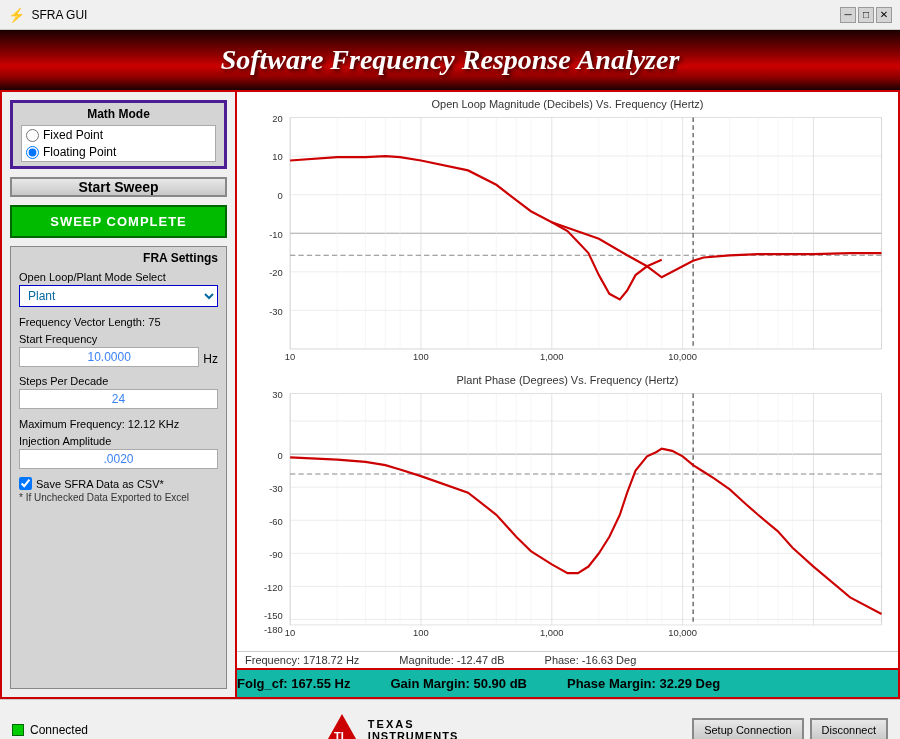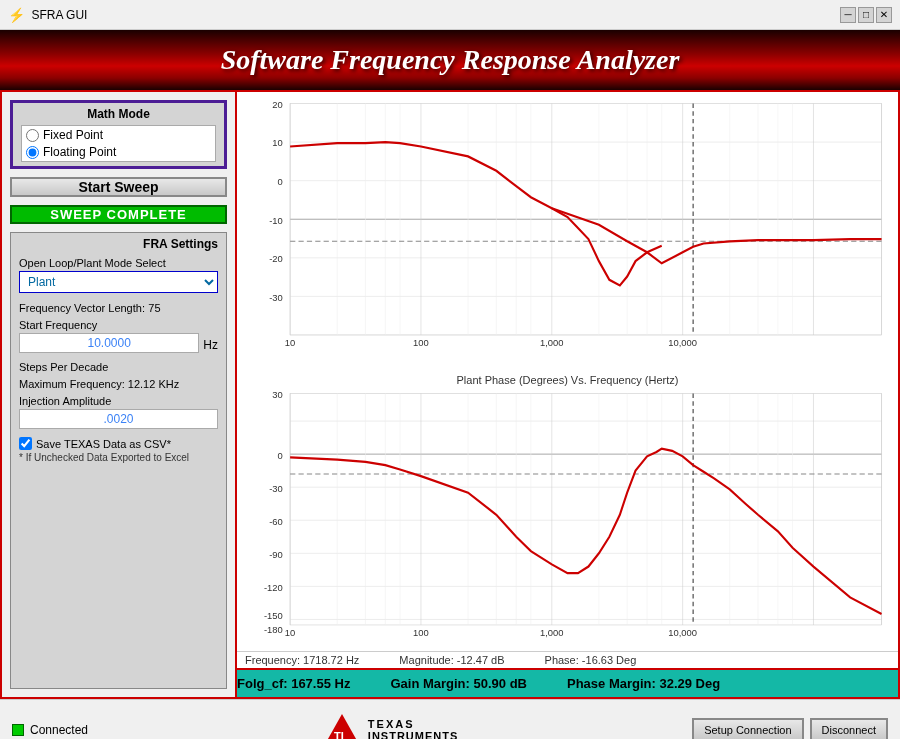--- a/index.html
+++ b/index.html
@@ -69,21 +69,21 @@
       border: 2px solid #888;
       padding: 0;
       text-align: center;
       font-size: 14px;
       font-weight: bold;
       cursor: pointer;
     }
     .sweep-complete-btn {
       background: #00bb00;
       border: 2px solid #006600;
-      padding: 0;
+      padding: 7px;
       text-align: center;
       font-size: 13px;
       font-weight: bold;
       color: white;
       letter-spacing: 1px;
     }
 
     
     .fra-settings {
       border: 1px solid #888;
@@ -263,43 +263,45 @@
       <div class="fra-row">
         <div class="fra-label">Start Frequency</div>
         <div class="fra-input-row">
           <input class="fra-input" style="flex: 1 1 0%;" type="text" value="10.0000">
           <span>Hz</span>
         </div>
       </div>
 
       <div class="fra-row">
         <div class="fra-label">Steps Per Decade</div>
+        <input class="fra-input" type="text" value="24" style="">
       </div>
 
       <div class="fra-row">
         <span class="fra-label">Maximum Frequency: 12.12 KHz</span>
       </div>
 
       <div class="fra-row">
         <div class="fra-label">Injection Amplitude</div>
         <input class="fra-input" type="text" value=".0020" style="">
       </div>
 
       <div class="checkbox-row">
         <input type="checkbox" checked="" style="">
-        <span>Save TEXAS Data as CSV*</span>
+        <span>Save SFRA Data as CSV*</span>
       </div>
       <div class="small-note">* If Unchecked Data Exported to Excel</div>
     </div>
   </div>
 
   <div class="right-panel">
     <div class="charts-area">
 
       <div class="chart-container">
+        <div class="chart-title">Open Loop Magnitude (Decibels) Vs. Frequency (Hertz)</div>
         <svg class="chart-svg" viewBox="0 0 620 230" preserveAspectRatio="none">
 
           <rect x="45" y="5" width="565" height="210" fill="white" stroke="#ccc" stroke-width="0.5"></rect>
 
           <line x1="45" y1="5" x2="610" y2="5" stroke="#ddd" stroke-width="0.5"></line>
           <line x1="45" y1="40" x2="610" y2="40" stroke="#ddd" stroke-width="0.5"></line>
           <line x1="45" y1="75" x2="610" y2="75" stroke="#ddd" stroke-width="0.5"></line>
           <line x1="45" y1="110" x2="610" y2="110" stroke="#999" stroke-width="0.8"></line>
           <line x1="45" y1="145" x2="610" y2="145" stroke="#ddd" stroke-width="0.5"></line>
           <line x1="45" y1="180" x2="610" y2="180" stroke="#ddd" stroke-width="0.5"></line>

